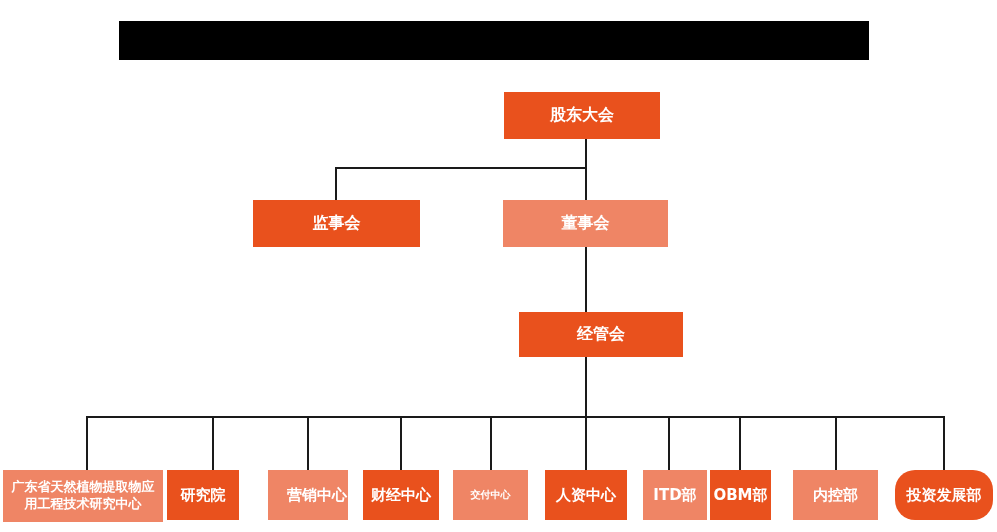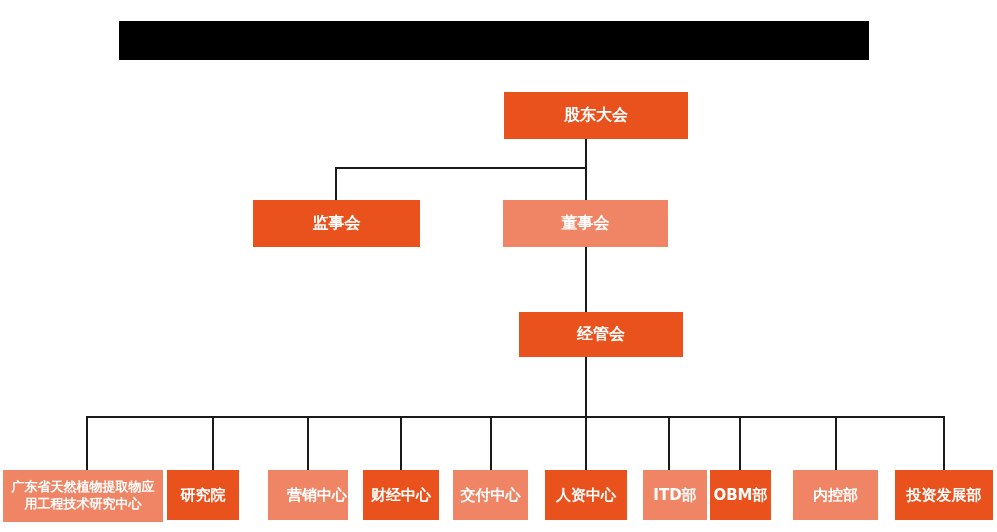--- a/index.html
+++ b/index.html
@@ -24,36 +24,36 @@
     justify-content: center;
     text-align: center;
     color: var(--node-text, #ffffff);
     font-weight: 700;
     box-sizing: border-box;
   }
   .node.dark  { background: var(--dark, #E9511D); }
   .node.light { background: var(--light, #EF8565); }
 
   
-  .n-root        { left: 504px; top:  92px; width: 184px; height: 47px; font-size: 16px; }
+  .n-root        { left: 504px; top:  92px; width: 156px; height: 47px; font-size: 16px; }
   .n-supervisory { left: 253px; top: 200px; width: 167px; height: 47px; font-size: 16px; text-align: center; }
   .n-board       { left: 503px; top: 200px; width: 165px; height: 47px; font-size: 16px; }
   .n-mgmt        { left: 504px; top: 312px; width: 164px; height: 45px; font-size: 16px; margin-left: 15px; }
 
   
   .n-d1  { left:   3px; top: 470px; width: 160px; height: 52px; font-size: 13px; line-height: 1.3; padding: 0 5px; }
   .n-d2  { left: 167px; top: 470px; width:  72px; height: 50px; font-size: 15px; }
   .n-d3  { left: 268px; top: 470px; width:  80px; height: 50px; font-size: 15px; padding-left: 18px; }
   .n-d4  { left: 363px; top: 470px; width:  76px; height: 50px; font-size: 15px; }
-  .n-d5  { left: 453px; top: 470px; width:  75px; height: 50px; font-size: 15px; }
+  .n-d5  { left: 453px; top: 470px; width:  75px; height: 50px; font-size: 10px; }
   .n-d6  { left: 545px; top: 470px; width:  82px; height: 50px; font-size: 15px; }
   .n-d7  { left: 643px; top: 470px; width:  64px; height: 50px; font-size: 15px; }
   .n-d8  { left: 710px; top: 470px; width:  61px; height: 50px; font-size: 15px; }
   .n-d9  { left: 793px; top: 470px; width:  85px; height: 50px; font-size: 15px; }
-  .n-d10 { left: 895px; top: 470px; width:  98px; height: 50px; font-size: 15px; }
+  .n-d10 { left: 895px; top: 470px; width:  98px; height: 50px; font-size: 15px; border-radius: 20px; }
 
   
   .line { position: absolute; background: var(--line, #1A1A1A); }
   .lv { width: 2px; }
   .lh { height: 2px; }
 
   .l-root-down   { left: 585px; top: 139px; height: 61px; }
   .l-branch-h    { left: 335px; top: 167px; width: 252px; }
   .l-supervisory { left: 335px; top: 167px; height: 33px; }
   .l-board-mgmt  { left: 585px; top: 247px; height: 65px; }

